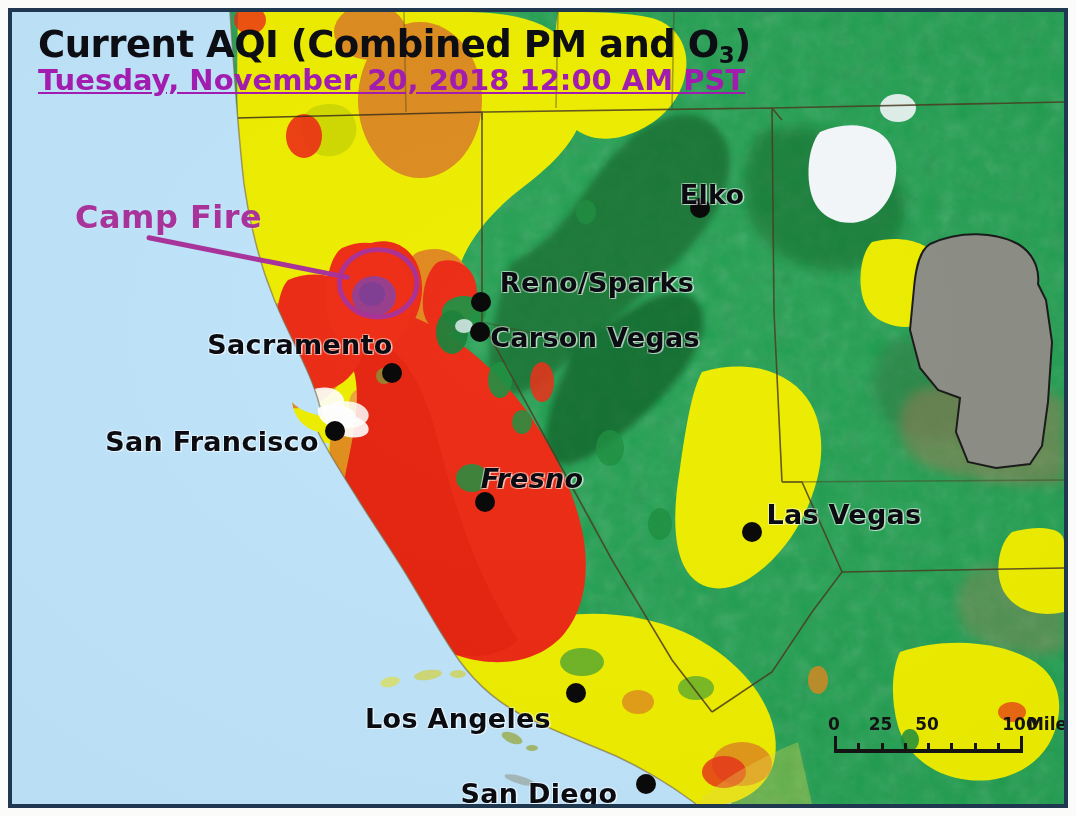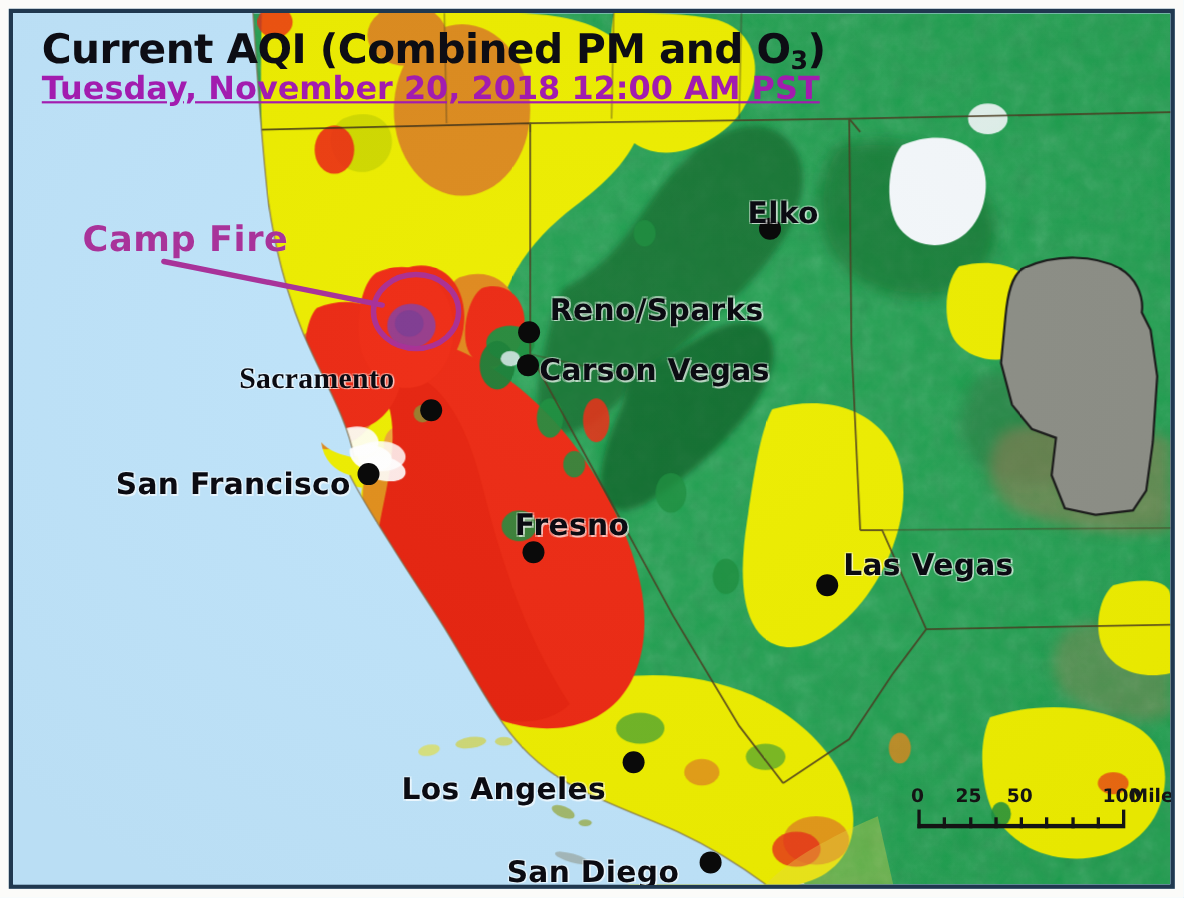--- a/index.html
+++ b/index.html
@@ -475,29 +475,29 @@
         <div class="city">
           <div class="city-dot" style="left: 469px; top: 290px;"></div>
           <div class="city-label" style="left: 585px; top: 270px;">Reno/Sparks</div>
         </div>
         <div class="city">
           <div class="city-dot" style="left: 468px; top: 320px;"></div>
           <div class="city-label" style="left: 583px; top: 325px;">Carson Vegas</div>
         </div>
         <div class="city">
           <div class="city-dot" style="left: 380px; top: 361px;"></div>
-          <div class="city-label" style="left: 276px; top: 332px; font-family: Liberation Serif, serif;">Sacramento</div>
+          <div class="city-label" style="left: 288px; top: 332px;">Sacramento</div>
         </div>
         <div class="city">
           <div class="city-dot" style="left: 323px; top: 419px;"></div>
           <div class="city-label" style="left: 200px; top: 429px;">San Francisco</div>
         </div>
         <div class="city">
           <div class="city-dot" style="left: 473px; top: 490px;"></div>
-          <div class="city-label" style="left: 508px; top: 466px;">Fresno</div>
+          <div class="city-label" style="left: 520px; top: 466px; font-style: italic;">Fresno</div>
         </div>
         <div class="city">
           <div class="city-dot" style="left: 740px; top: 520px;"></div>
           <div class="city-label" style="left: 832px; top: 502px;">Las Vegas</div>
         </div>
         <div class="city">
           <div class="city-dot" style="left: 564px; top: 681px;"></div>
           <div class="city-label" style="left: 446px; top: 706px;">Los Angeles</div>
         </div>
         <div class="city">

